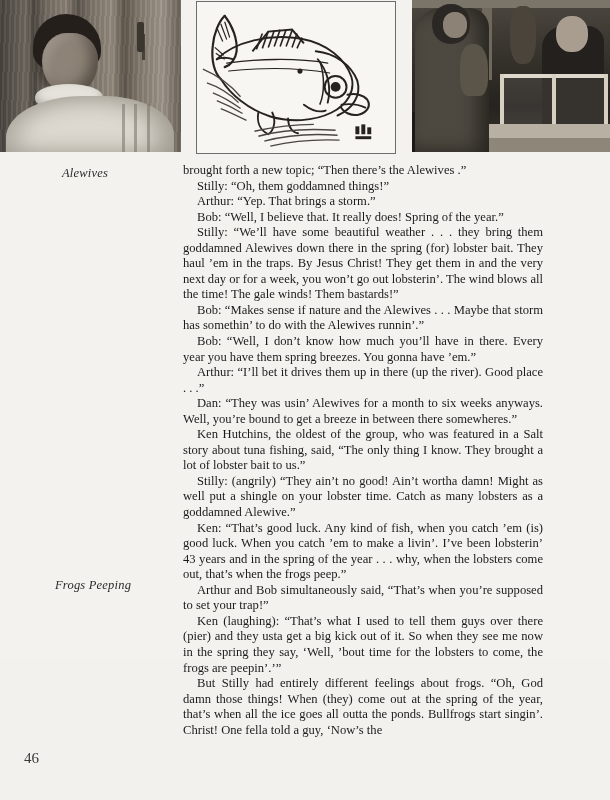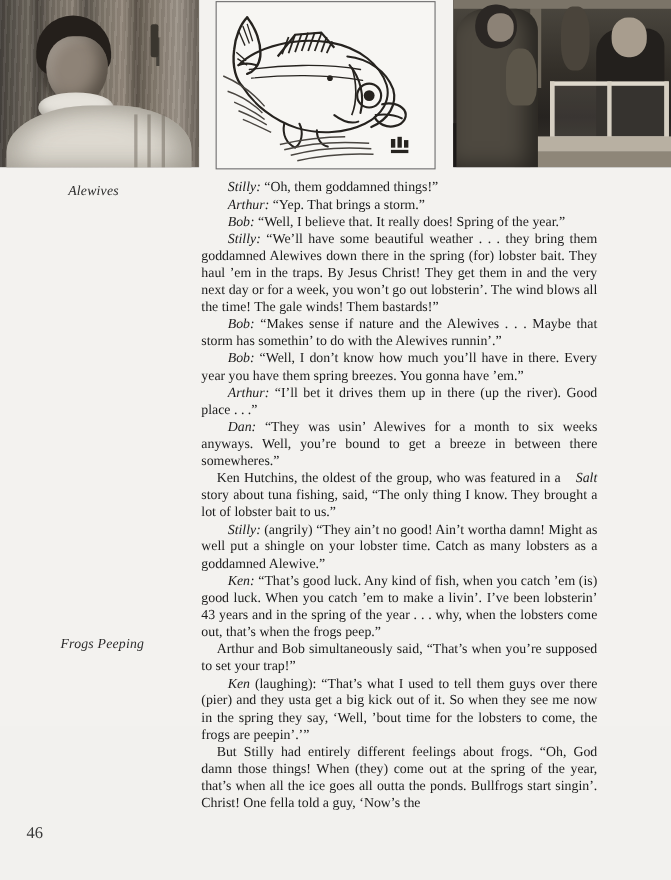--- a/index.html
+++ b/index.html
@@ -74,21 +74,21 @@
 
   
   .marginnote{position:absolute;font-style:italic;font-size:12.5px;color:#2a2a2a;letter-spacing:.2px;}
   .note-alewives{left:62px;top:166px;}
   .note-frogs{left:55px;top:578px;}
 
   .column{position:absolute;left:183px;top:163px;width:360px;
     font-size:12.6px;line-height:15.55px;text-align:justify;}
   .column p{margin:0;text-indent:14px;}
   .column p.noind{text-indent:0;}
-  .sp{font-style:italic;margin-left:10px;}
+  .sp{}
 
   .pageno{position:absolute;left:24px;top:750px;font-size:15px;color:#3a3a3a;}
 </style>
 </head>
 <body>
 
 <div class="page">
 
   <div class="imgstrip">
 
@@ -204,20 +204,21 @@
       <div class="p3-arm-l"></div>
     </div>
   </div>
 
   <div class="marginnote note-alewives">Alewives</div>
 
   <div class="marginnote note-frogs">Frogs Peeping</div>
 
   <div class="column">
 
+    <p class="noind"><span>brought forth a new topic; “Then there’s the Alewives .”</span></p>
 
     <p><span class="sp">Stilly:</span><span> “Oh, them goddamned things!”</span></p>
 
     <p><span class="sp">Arthur:</span><span> “Yep. That brings a storm.”</span></p>
 
     <p><span class="sp">Bob:</span><span> “Well, I believe that. It really does! Spring of the year.”</span></p>
 
     <p><span class="sp">Stilly:</span><span> “We’ll have some beautiful weather . . . they bring them goddamned Alewives down there in the spring (for) lobster bait. They haul ’em in the traps. By Jesus Christ! They get them in and the very next day or for a week, you won’t go out lobsterin’. The wind blows all the time! The gale winds! Them bastards!”</span></p>
 
     <p><span class="sp">Bob:</span><span> “Makes sense if nature and the Alewives . . . Maybe that storm has somethin’ to do with the Alewives runnin’.”</span></p>

